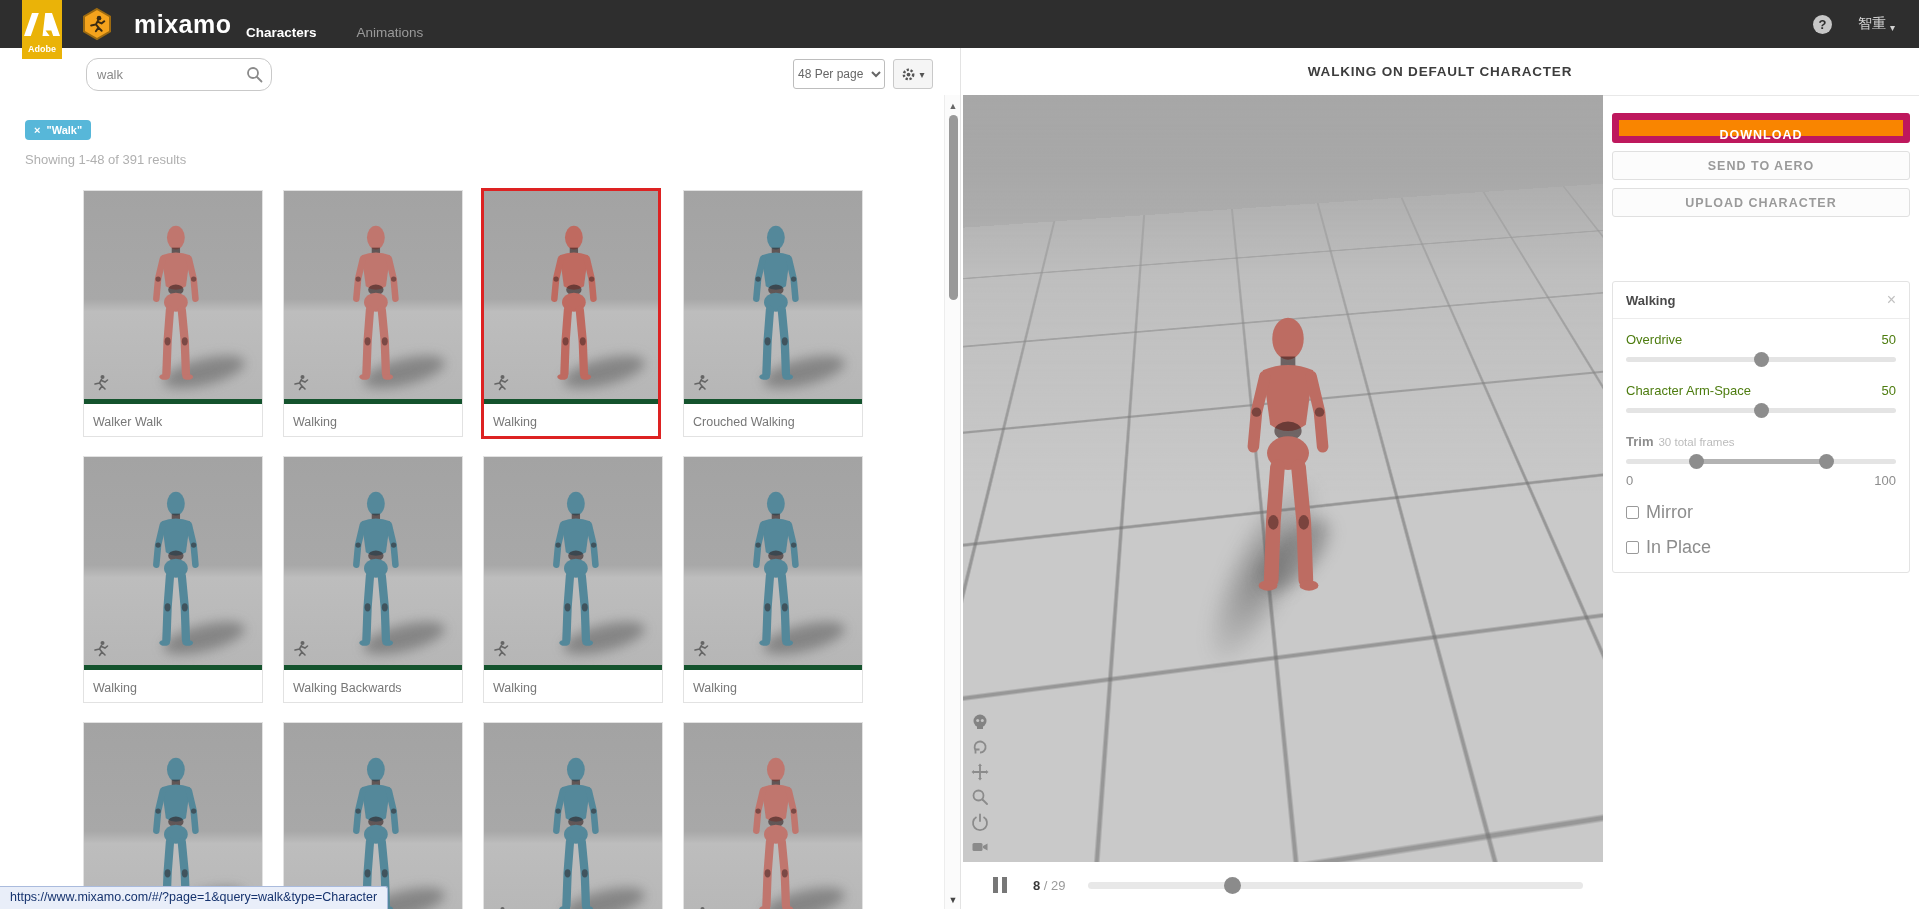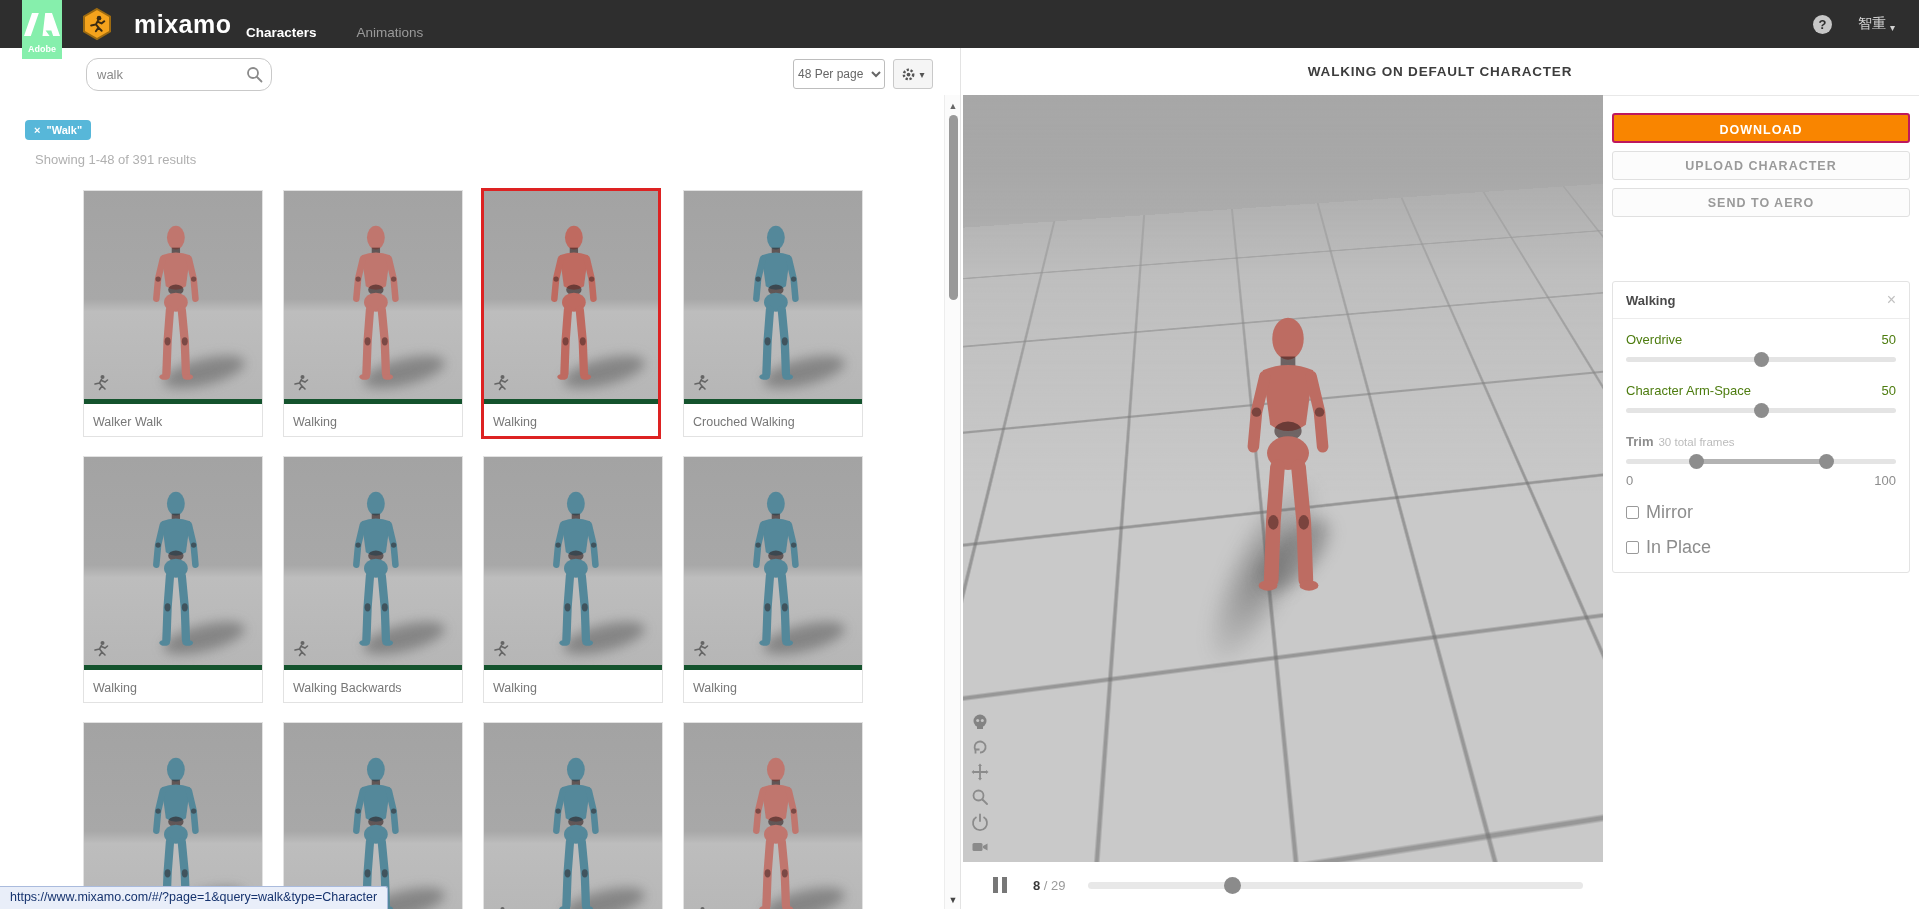--- a/index.html
+++ b/index.html
@@ -1,21 +1,21 @@
 <!DOCTYPE html>
 <html><head>
 <meta charset="utf-8">
 <style>
   * { margin:0; padding:0; box-sizing:border-box; }
   html,body { width:1919px; height:909px; overflow:hidden; background:#fff;
     font-family:"Liberation Sans", sans-serif; }
 
   
   .navbar { position:absolute; left:0; top:0; width:1919px; height:48px; background:#2e2e2e; z-index:40; }
-  .adobe-tab { position:absolute; left:22px; top:0; width:40px; height:59px; background:#86efac; z-index:50; }
+  .adobe-tab { position:absolute; left:22px; top:0; width:40px; height:59px; background:#eab308; z-index:50; }
   .brand { position:absolute; left:80px; top:7px; display:flex; align-items:center; gap:20px; }
   .brand-name { color:#fff; font-size:25px; font-weight:bold; letter-spacing:0.5px; }
   .nav-tabs { position:absolute; left:246px; top:0; height:64px; display:flex; align-items:center; gap:40px; }
   .nav-tab { font-size:13.5px; color:#9a9a9a; cursor:pointer; }
   .nav-tab.active { color:#fff; font-weight:bold; }
   .nav-right { position:absolute; right:24px; top:0; height:48px; display:flex; align-items:center; gap:26px; }
   .help-circle { width:19px; height:19px; border-radius:50%; background:#c7c7c7; color:#2e2e2e;
     font-size:13px; font-weight:bold; display:flex; align-items:center; justify-content:center; }
   .user-menu { color:#d2d2d2; font-size:14px; display:flex; align-items:flex-end; gap:4px; }
   .caret { font-size:10px; color:#d2d2d2; }
@@ -27,21 +27,21 @@
   .search-box input { position:absolute; left:10px; top:0; width:145px; height:31px; border:none; outline:none;
     font-size:13px; color:#8a8a8a; font-family:"Liberation Sans",sans-serif; background:transparent; }
   .search-icon { position:absolute; right:8px; top:7px; }
   .per-page { position:absolute; left:793px; top:11px; width:92px; height:30px; font-size:12px; color:#666;
     border:1px solid #bdbdbd; border-radius:3px; background:#fff; font-family:"Liberation Sans",sans-serif; }
   .gear-btn { position:absolute; left:893px; top:11px; width:40px; height:30px; background:#f5f5f5;
     border:1px solid #c9c9c9; border-radius:3px; display:flex; align-items:center; justify-content:center; gap:3px; cursor:pointer; }
   .gear-btn .caret { color:#555; }
   .chip { position:absolute; left:25px; top:72px; background:#57b7d9; color:#fff; font-size:11px; font-weight:bold;
     padding:4px 9px; border-radius:4px; display:flex; gap:6px; align-items:center; cursor:pointer; }
-  .results-count { position:absolute; left:35px; top:104px; font-size:13px; color:#b0b0b0; }
+  .results-count { position:absolute; left:25px; top:104px; font-size:13px; color:#b0b0b0; }
 
   .grid { position:absolute; left:83px; top:142px; display:grid; grid-template-columns:repeat(4,180px); gap:19px 20px; }
   .card { width:180px; background:#fff; border:1px solid #e2e2e2; cursor:pointer; }
   .card.selected { border:3px solid #dd2222; margin:-2px; }
   .thumb { position:relative; height:208px; overflow:hidden;
     background:linear-gradient(#a3a3a3 0%, #a8a8a8 52%, #bdbdbd 58%, #b6b6b6 100%); }
   .thumb-shadow { position:absolute; left:78px; bottom:14px; width:84px; height:26px; border-radius:50%;
     background:rgba(70,70,70,.45); filter:blur(6px); transform:rotate(-14deg); }
   .figure-svg { position:absolute; left:50%; bottom:18px; transform:translateX(-46%); width:72px; height:160px; }
   .runner-badge { position:absolute; left:8px; bottom:8px; opacity:.75; }
@@ -84,21 +84,21 @@
   .pause-btn div { width:5px; height:16px; background:#777; }
   .frame-indicator { position:absolute; left:70px; top:16px; font-size:13px; color:#9a9a9a; }
   .frame-indicator .cur { color:#3a3a3a; font-weight:bold; }
   .play-slider { position:absolute; left:125px; top:20px; width:495px; height:7px; background:#e8e8e8; border-radius:4px; cursor:pointer; }
   .play-slider .handle { position:absolute; top:-5px; width:17px; height:17px; margin-left:-8px; border-radius:50%; background:#8b8b8b; }
 
   
   .side-panel { position:absolute; left:642px; top:47px; right:0; bottom:0; background:#fff; border-top:1px solid #e8e8e8; }
   .btn { display:block; width:298px; margin:0 0 8px 9px; height:30px; border-radius:3px; font-size:12.5px; font-weight:bold;
     letter-spacing:1px; text-align:center; line-height:30px; cursor:pointer; font-family:"Liberation Sans",sans-serif; }
-  .btn-download { margin-top:17px; background:#f98500; color:#fff; border:2px solid #be185d; height:30px; }
+  .btn-download { margin-top:17px; background:#f98500; color:#fff; border:7px solid #be185d; height:30px; }
   .btn-secondary { background:#fcfcfc; color:#9a9a9a; border:1px solid #e0e0e0; height:29px; line-height:28px; }
 
   .settings-card { position:absolute; left:9px; top:185px; width:298px; border:1px solid #e3e3e3; border-radius:3px; background:#fff; padding-bottom:14px; }
   .settings-header { height:37px; display:flex; align-items:center; justify-content:space-between; padding:0 13px;
     border-bottom:1px solid #ececec; }
   .settings-title { font-size:13px; font-weight:bold; color:#4a4a4a; }
   .settings-close { font-size:16px; color:#c0c0c0; cursor:pointer; }
   .settings-body { padding:13px 13px 0 13px; }
   .slider-row { display:flex; justify-content:space-between; font-size:13px; color:#4d7c0f; margin-bottom:10px; }
   .slider { position:relative; height:5px; background:#e4e4e4; border-radius:3px; margin-bottom:21px; cursor:pointer; }
@@ -421,22 +421,22 @@
     <div class="frame-indicator">
       <span class="cur">8</span><span> / </span><span>29</span>
     </div>
     <div class="play-slider">
       <div class="handle" style="left: 29%;"></div>
     </div>
   </div>
 
   <div class="side-panel">
     <button class="btn btn-download">DOWNLOAD</button>
+    <button class="btn btn-secondary">SEND TO AERO</button>
     <button class="btn btn-secondary">UPLOAD CHARACTER</button>
-    <button class="btn btn-secondary">SEND TO AERO</button>
 
     <div class="settings-card">
       <div class="settings-header">
         <span class="settings-title">Walking</span>
         <span class="settings-close">×</span>
       </div>
       <div class="settings-body">
         <div class="slider-row">
           <span>Overdrive</span>
           <span>50</span>

